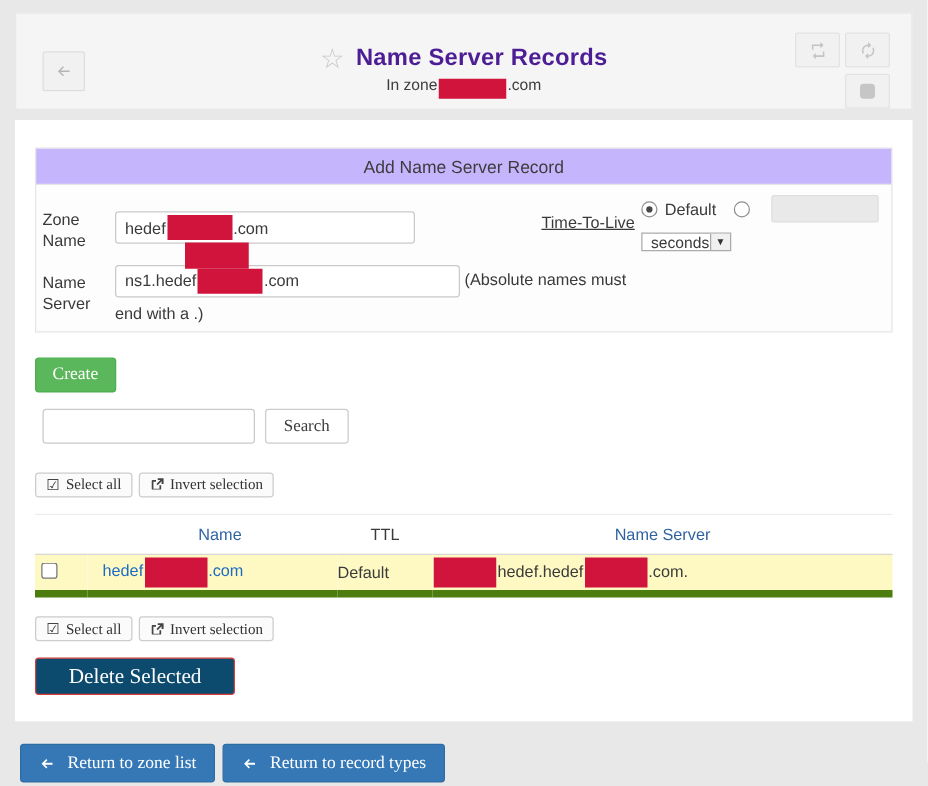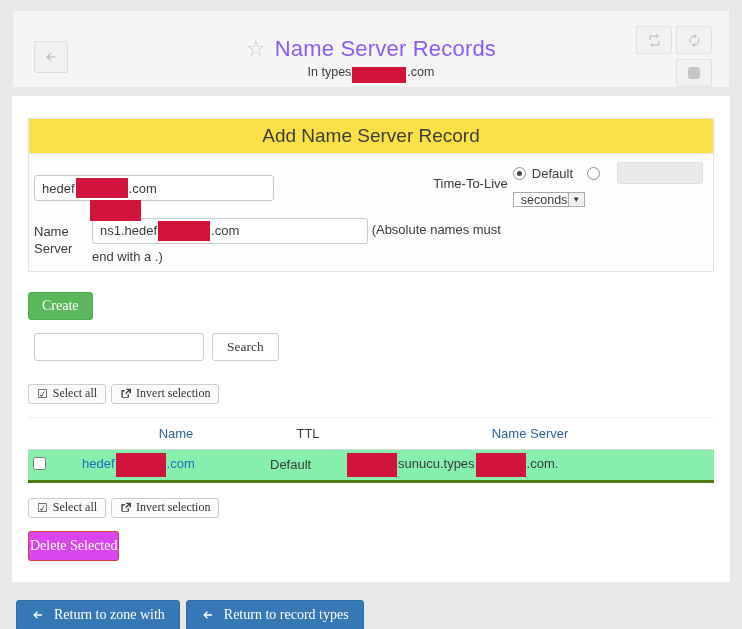--- a/index.html
+++ b/index.html
@@ -24,21 +24,21 @@
   .back-btn {
     position:absolute; left:21px; top:30px;
     width:34px; height:32px;
     background:#f1f1f1; border:1px solid #ddd; border-radius:2px;
     display:flex; align-items:center; justify-content:center;
     cursor:pointer;
   }
   .title-wrap { text-align:center; padding-top:25px; }
   .title-line { display:flex; align-items:center; justify-content:center; gap:9px; }
   .star-icon { color:#c9c9c9; font-size:22px; line-height:22px; }
-  .page-title { font-size:22px; font-weight:400; color:#8b5cf6; letter-spacing:.2px; }
+  .page-title { font-size:19px; font-weight:700; color:#4c1d95; letter-spacing:.2px; }
   .subtitle { margin-top:3px; font-size:12.5px; color:#3c3c3c; }
   .subtitle .redact { width:54px; height:16px; margin:0 1px -4px 1px; }
   .hdr-actions { position:absolute; right:17px; top:15px; width:76px; }
   .hdr-actions .r1 { display:flex; gap:4px; }
   .hdr-actions .r2 { display:flex; justify-content:flex-end; margin-top:5px; }
   .hdr-btn {
     width:36px; height:28px;
     background:#f1f1f1; border:1px solid #e2e2e2; border-radius:2px;
     display:flex; align-items:center; justify-content:center; cursor:pointer;
   }
@@ -47,39 +47,39 @@
   
   .main-panel {
     margin:0 12px;
     background:#fff;
     padding:22px 16px 21px 16px;
   }
 
   
   .form-box { border:1px solid #e5e5e5; background:#fdfdfd; }
   .form-box-header {
-    background:#fde047; border-bottom:1px solid #e5e5e5;
-    text-align:center; padding:6px 0; font-size:19px; color:#3c3c3c;
+    background:#c4b5fd; border-bottom:1px solid #e5e5e5;
+    text-align:center; padding:6px 0; font-size:14px; color:#3c3c3c;
   }
   .form-box-body { padding:8px 6px 2px 5px; position:relative; }
   .form-row { display:flex; align-items:flex-start; }
   .form-row.r2 { margin-top:10px; }
   .field-label { width:58px; line-height:17px; margin-top:11px; flex:none; }
   .field-label.r2l { margin-top:6px; }
   .text-input {
     height:26px; background:#fff; border:1px solid #c9c9c9; border-radius:3px;
     padding:0 7px; display:inline-flex; align-items:center; font-size:13px;
     vertical-align:middle;
   }
   .zone-wrap { position:relative; margin-top:13px; }
   .zone-wrap .text-input { width:240px; display:flex; }
   .in-redact { width:52px; height:20px; margin:0 1px; }
   .zone-overlap-redact { position:absolute; left:56px; top:25px; width:51px; height:21px; background:#d0143c; }
   .ttl-block { margin-left:auto; display:flex; align-items:flex-start; padding-right:4px; }
-  .ttl-label { margin-top:14px; margin-right:5px; }
+  .ttl-label { margin-top:14px; margin-right:5px;text-decoration:underline; }
   .ttl-controls { display:flex; flex-direction:column; gap:8px; }
   .ttl-line1 { display:flex; align-items:center; gap:6px; height:22px; }
   .radio {
     width:13px; height:13px; border:1px solid #8f8f8f; border-radius:50%;
     background:#fff; display:inline-block; position:relative; cursor:pointer; flex:none;
   }
   .radio.checked::after { content:''; position:absolute; inset:3px; background:#474747; border-radius:50%; }
   .ttl-custom-input {
     width:86px; height:22px; margin-left:11px;
     background:#e9e9e9; border:1px solid #dedede; border-radius:2px;
@@ -115,30 +115,30 @@
     background:#fff; border:1px solid #ccc; color:#3c3c3c; font-size:13.5px;
   }
   .sel-row { margin-top:23px; display:flex; gap:5px; }
   .sel-row.second { margin-top:15px; }
   .small-btn {
     height:20px; padding:0 8px; font-size:12px; gap:5px;
     background:#fbfbfb; border:1px solid #ccc; color:#333;
   }
   .small-btn .glyph { font-size:12px; line-height:12px; color:#444; }
   .delete-btn {
-    margin-top:13px; background:#d946ef; border:1px solid #d43f3a; color:#fff;
-    font-size:14px; height:30px; padding:0 1px;
+    margin-top:13px; background:#0c4a6e; border:1px solid #d43f3a; color:#fff;
+    font-size:17px; height:30px; padding:0 26px;
   }
 
   
   .records-table { margin-top:13px; width:100%; border-collapse:collapse; }
   .records-table thead tr { border-top:1px solid #ededed; border-bottom:1px solid #d8d8d8; }
   .records-table th { font-weight:400; text-align:center; height:32px; font-size:13px; }
   .records-table td { height:32px; font-size:13px; }
-  .records-table tbody tr { background:#86efac; border-bottom:3px solid #4d7c0f; }
+  .records-table tbody tr { background:#fef9c3; border-bottom:6px solid #4d7c0f; }
   .col-check { width:42px; padding-left:5px; }
   .col-name  { width:200px; padding-left:12px; }
   .col-ttl   { width:76px; }
   th.col-name a, th.col-ns a { color:#2f639f; text-decoration:none; cursor:pointer; }
   td.col-name a { color:#1c6bc4; text-decoration:none; cursor:pointer; }
   .row-redact { width:50px; height:24px; margin:0 1px; }
   .row-check { width:13px; height:13px; cursor:pointer; }
 
   
   .footer { margin:18px 12px 0 16px; display:flex; gap:6px; }
@@ -158,21 +158,21 @@
           <path fill="#b5b5b5" d="M20 11H7.8l4.6-4.6L11 5l-7 7 7 7 1.4-1.4L7.8 13H20z"></path>
         </svg>
     </span>
   </div>
 
   <div class="title-wrap">
     <div class="title-line">
       <span class="star-icon">☆</span>
       <span class="page-title">Name Server Records</span>
     </div>
-    <div class="subtitle"><span>In types</span><span class="redact"></span><span>.com</span></div>
+    <div class="subtitle"><span>In zone</span><span class="redact"></span><span>.com</span></div>
   </div>
 
   <div class="hdr-actions">
     <div class="r1">
       <div class="hdr-btn">
         <span>
           <svg width="17" height="15" viewBox="0 0 24 24">
               <path fill="#c4c4c4" d="M6 6h9v3l4-4-4-4v3H4v7h2V6zm12 12H9v-3l-4 4 4 4v-3h11v-7h-2v5z"></path>
             </svg>
         </span>
@@ -193,20 +193,21 @@
   </div>
 </div>
 
 <div class="main-panel">
 
   
   <div class="form-box">
     <div class="form-box-header">Add Name Server Record</div>
     <div class="form-box-body">
       <div class="form-row r1">
+        <div class="field-label">Zone Name</div>
         <div class="zone-wrap">
           <div class="text-input">
               <span>hedef</span>
               <span class="redact in-redact"></span>
               <span>.com</span>
             </div>
           <div class="zone-overlap-redact"></div>
         </div>
         <div class="ttl-block">
           <div class="ttl-label">Time-To-Live</div>
@@ -272,21 +273,21 @@
         <th class="col-name"><a>Name</a></th>
         <th class="col-ttl">TTL</th>
         <th class="col-ns"><a>Name Server</a></th>
       </tr>
     </thead>
     <tbody>
       <tr>
         <td class="col-check"><input type="checkbox" class="row-check" style=""></td>
         <td class="col-name"><a><span>hedef</span><span class="redact row-redact"></span><span>.com</span></a></td>
         <td class="col-ttl">Default</td>
-        <td class="col-ns"><span class="redact row-redact"></span><span>sunucu.types</span><span class="redact row-redact"></span><span>.com.</span></td>
+        <td class="col-ns"><span class="redact row-redact"></span><span>hedef.hedef</span><span class="redact row-redact"></span><span>.com.</span></td>
       </tr>
     </tbody>
   </table>
 
   
   <div class="sel-row second">
     <button class="btn small-btn">
       <span class="glyph">☑</span>
       <span>Select all</span>
     </button>
@@ -304,21 +305,21 @@
   <button class="btn delete-btn">Delete Selected</button>
 </div>
 
 <div class="footer">
   <button class="btn footer-btn">
     <span>
       <svg width="14" height="12" viewBox="0 0 24 24">
           <path fill="#fff" d="M20 10.5H7.8l4.1-4.1L10 4.5l-7.5 7.5L10 19.5l1.9-1.9-4.1-4.1H20z"></path>
         </svg>
     </span>
-    <span>Return to zone with</span>
+    <span>Return to zone list</span>
   </button>
   <button class="btn footer-btn">
     <span>
       <svg width="14" height="12" viewBox="0 0 24 24">
           <path fill="#fff" d="M20 10.5H7.8l4.1-4.1L10 4.5l-7.5 7.5L10 19.5l1.9-1.9-4.1-4.1H20z"></path>
         </svg>
     </span>
     <span>Return to record types</span>
   </button>
 </div>

